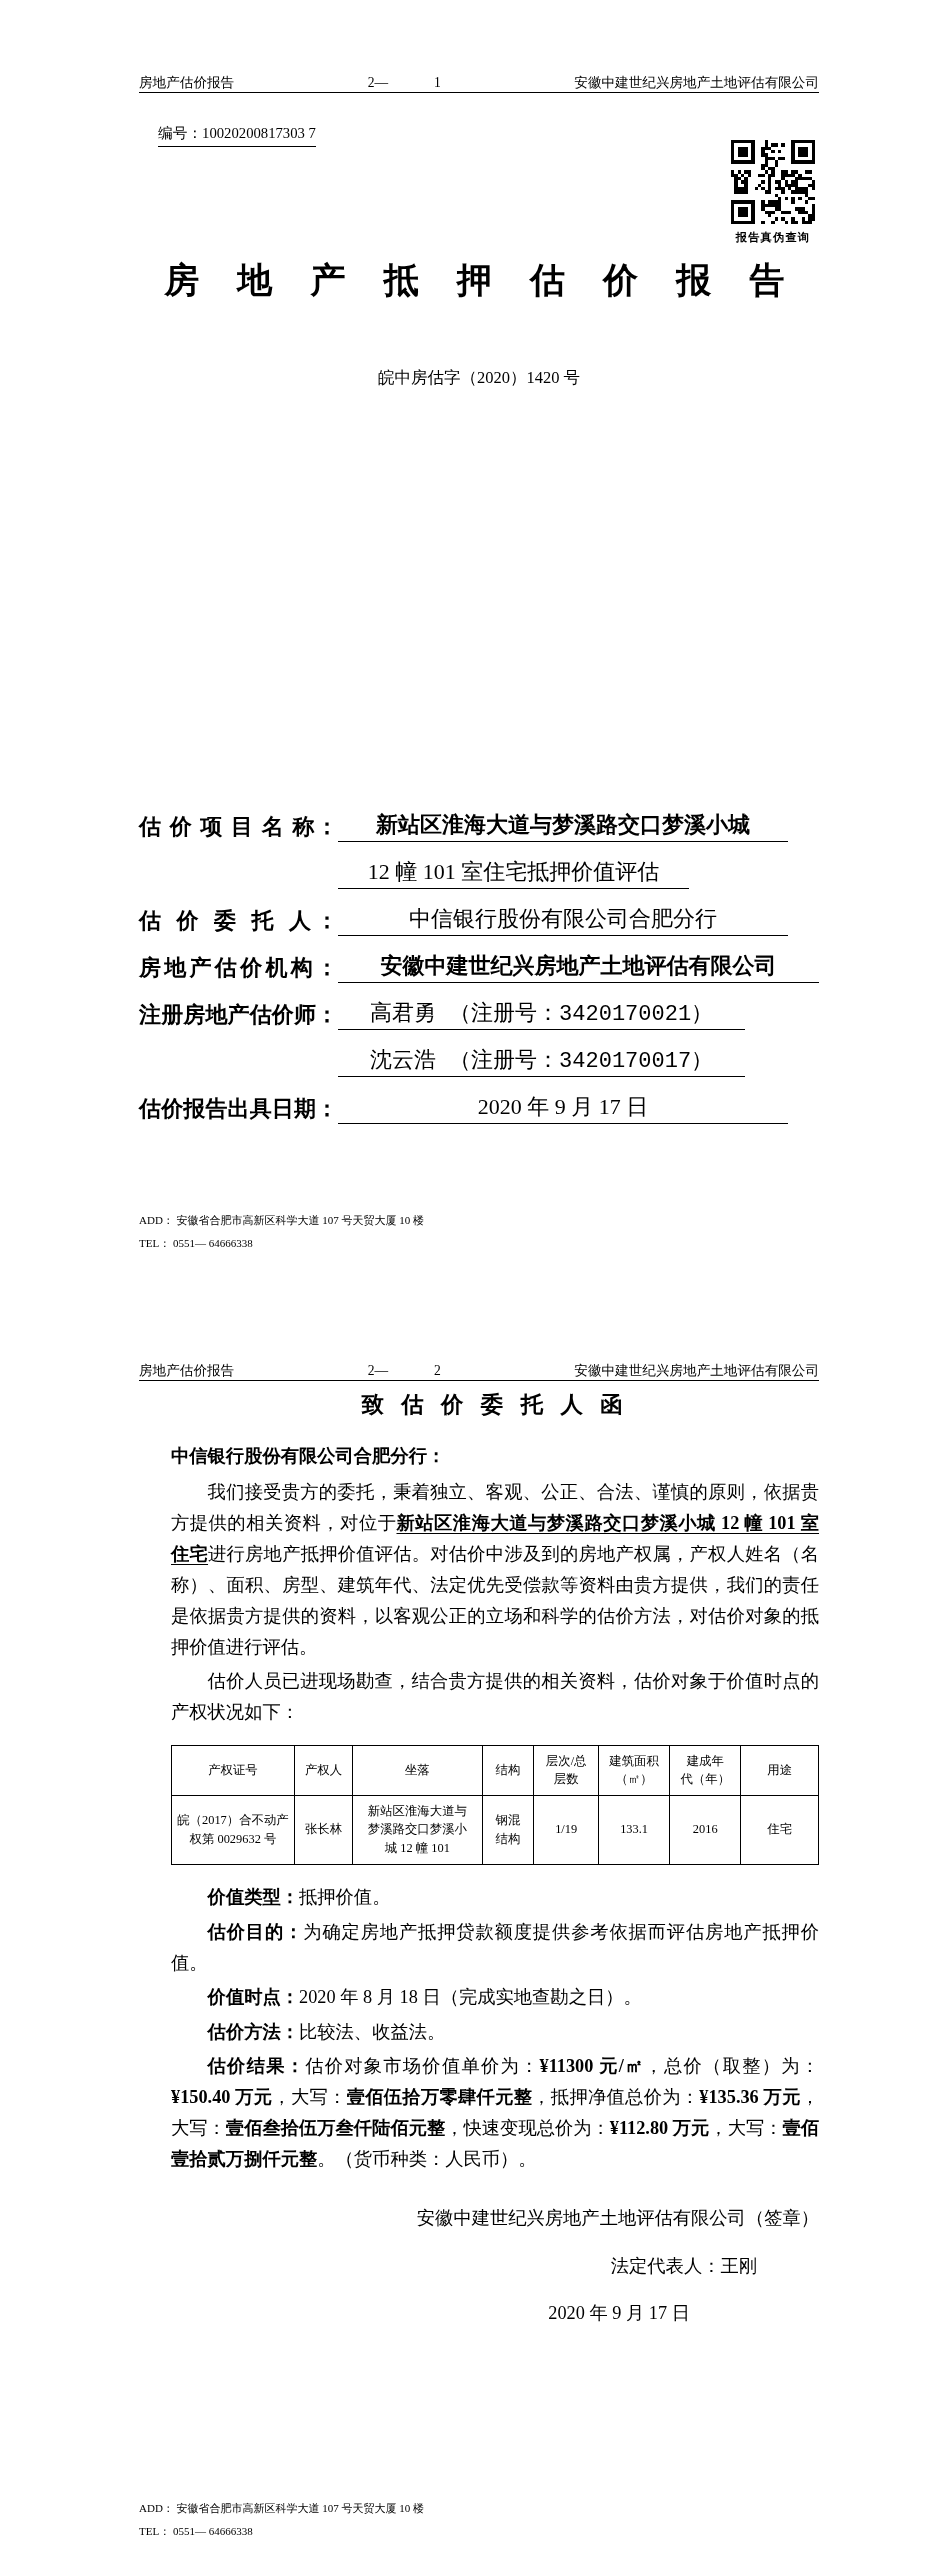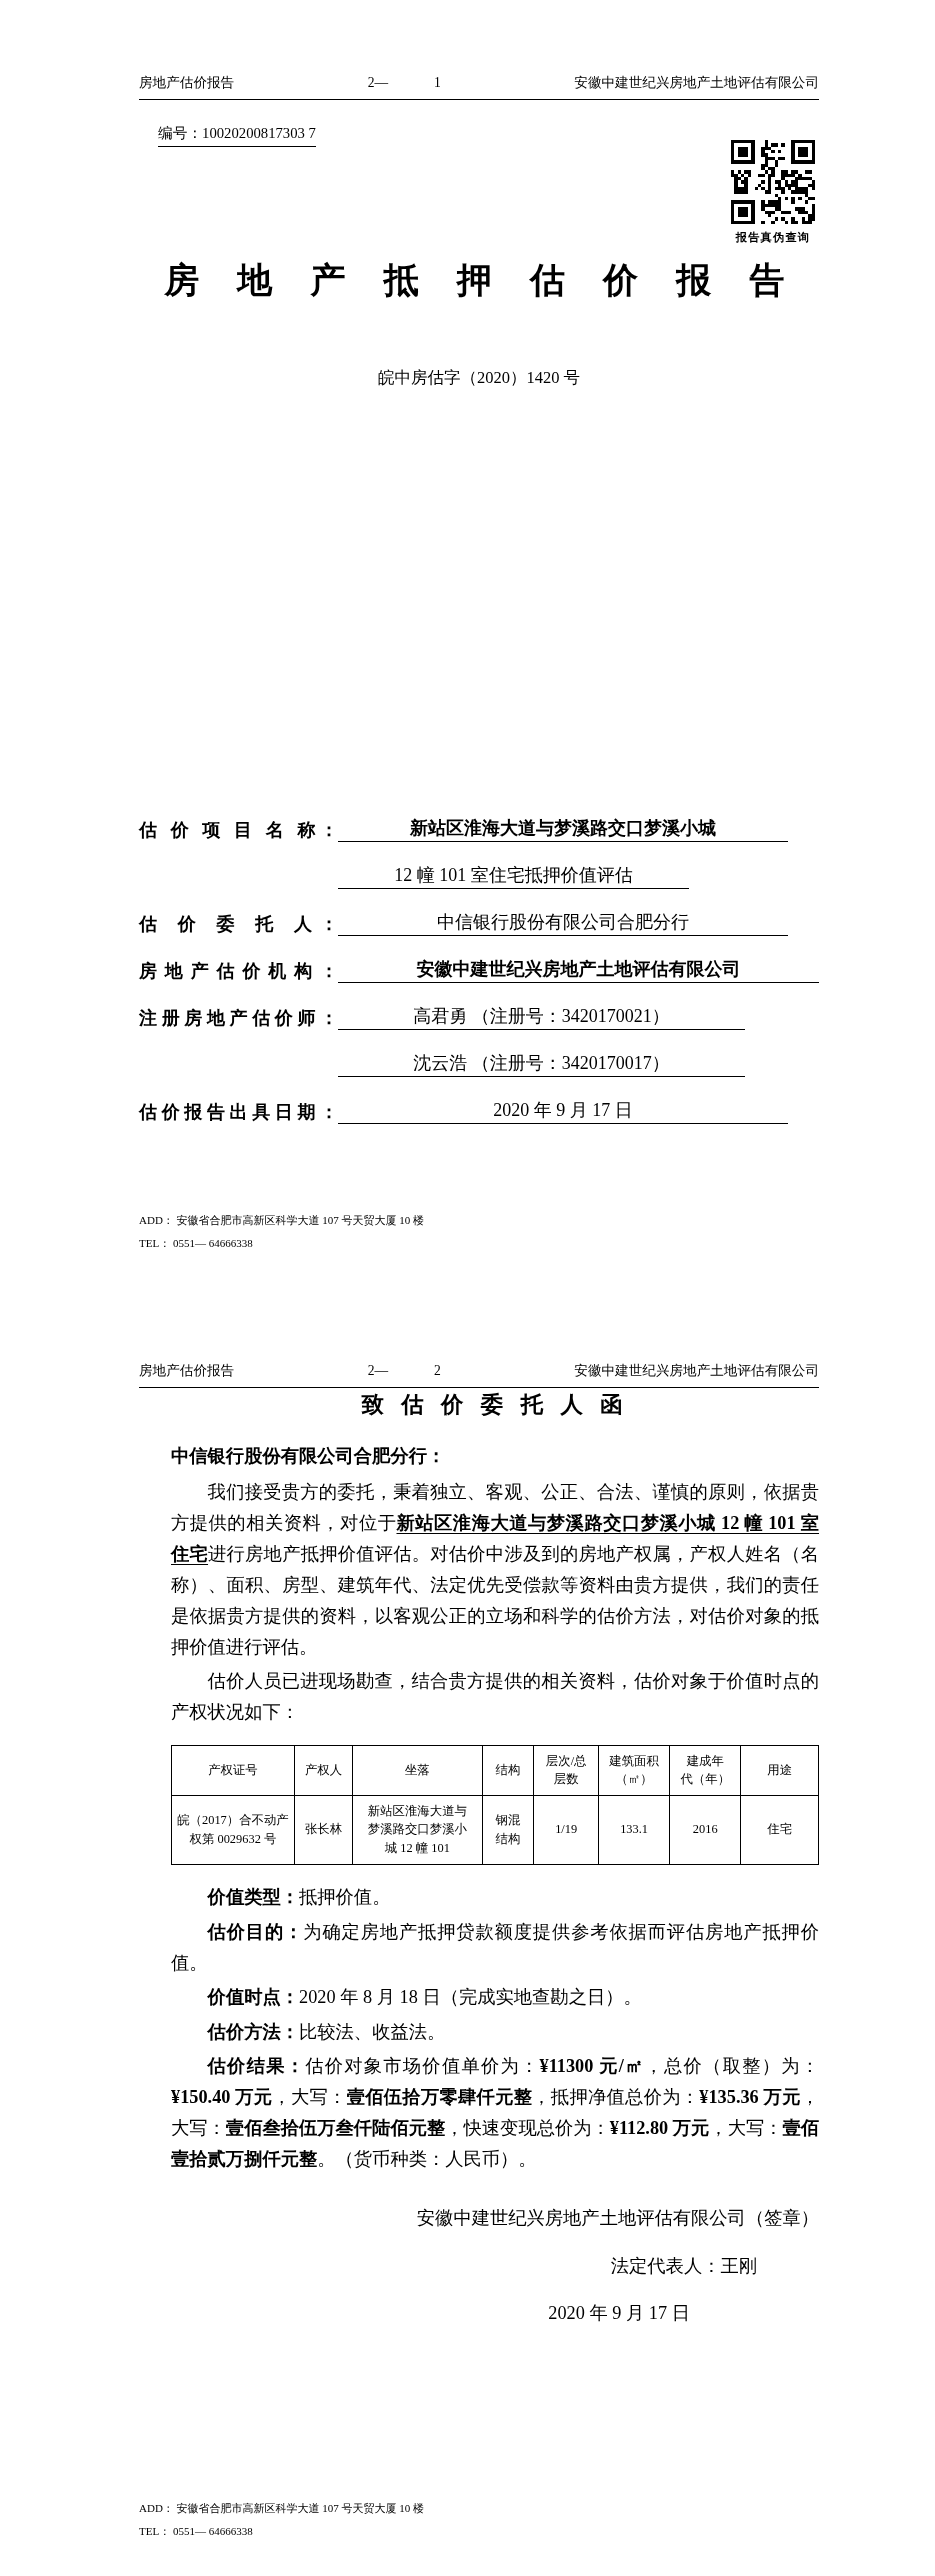--- a/index.html
+++ b/index.html
@@ -5,45 +5,45 @@
 <style>
   * { margin:0; padding:0; box-sizing:border-box; }
   html,body { background:#ffffff; }
   body { width:936px; font-family:"Liberation Serif","DejaVu Serif",serif; color:#000; }
   .sheet { width:936px; }
   .page { position:relative; width:936px; height:1288px; background:#fff; overflow:hidden; }
 
   
   .running-header { position:absolute; top:74px; left:139px; right:117px;
     display:flex; justify-content:space-between; align-items:baseline;
-    font-size:13.6px; padding-bottom:7px; border-bottom:1.2px solid #000; }
+    font-size:13.6px; border-bottom:1.2px solid #000; }
   .rh-center { display:flex; gap:46px; }
 
   
   .running-footer { position:absolute; left:139px; right:109px; bottom:33px;
     font-size:11px; line-height:2.1; }
 
   
   .doc-no { position:absolute; top:124px; left:158px; font-size:14.7px;
     border-bottom:1.2px solid #000; padding-bottom:3px; }
   .qr-wrap { position:absolute; top:140px; right:121px; width:84px; text-align:center; }
   .qr-wrap svg { width:84px; height:84px; display:block; background:#fff; }
   .qr-caption { margin-top:5.9px; font-size:11.2px; font-weight:bold; letter-spacing:1.2px; white-space:nowrap; }
   .main-title { position:absolute; top:257px; left:139px; right:117px; text-align:center;
     font-size:35px; font-weight:bold; letter-spacing:9.4px; word-spacing:10.6px; white-space:nowrap; }
   .sub-title { position:absolute; top:367px; left:139px; right:117px; text-align:center; font-size:16.5px; }
 
-  .fields { position:absolute; top:795px; left:139px; right:117px; font-size:18px; }
+  .fields { position:absolute; top:795px; left:139px; right:117px; font-size:22px; }
   .frow { display:flex; align-items:flex-end; height:47px; }
   .flabel { width:199px; flex-shrink:0; font-weight:bold;
     text-align:justify; text-align-last:justify; white-space:nowrap; }
   .fspacer { width:199px; flex-shrink:0; }
   .fline { flex:1 1 auto; border-bottom:1.2px solid #000; text-align:center; padding-bottom:1px; min-height:26px; }
   .fline.trim { margin-right:31px; }
-  .fline.fix690 { flex:0 0 407px; }
+  .fline.fix690 { flex:0 0 407px;font-family:Liberation Mono, monospace; }
   .fline.fix595 { flex:0 0 351px; }
   .v-bold { font-weight:bold; }
 
   
   .letter { position:absolute; top:104px; left:139px; right:117px;
     font-size:18.3px; line-height:31px; text-align:justify;margin-left:32px; }
   .letter-title { text-align:center; font-size:22.4px; font-weight:bold;
     letter-spacing:5.9px; line-height:1.2; margin-bottom:22.4px; white-space:nowrap; }
   .salutation { font-weight:bold; margin-bottom:4.7px; }
   p.body { text-indent:2em; margin:3.5px 0; }

